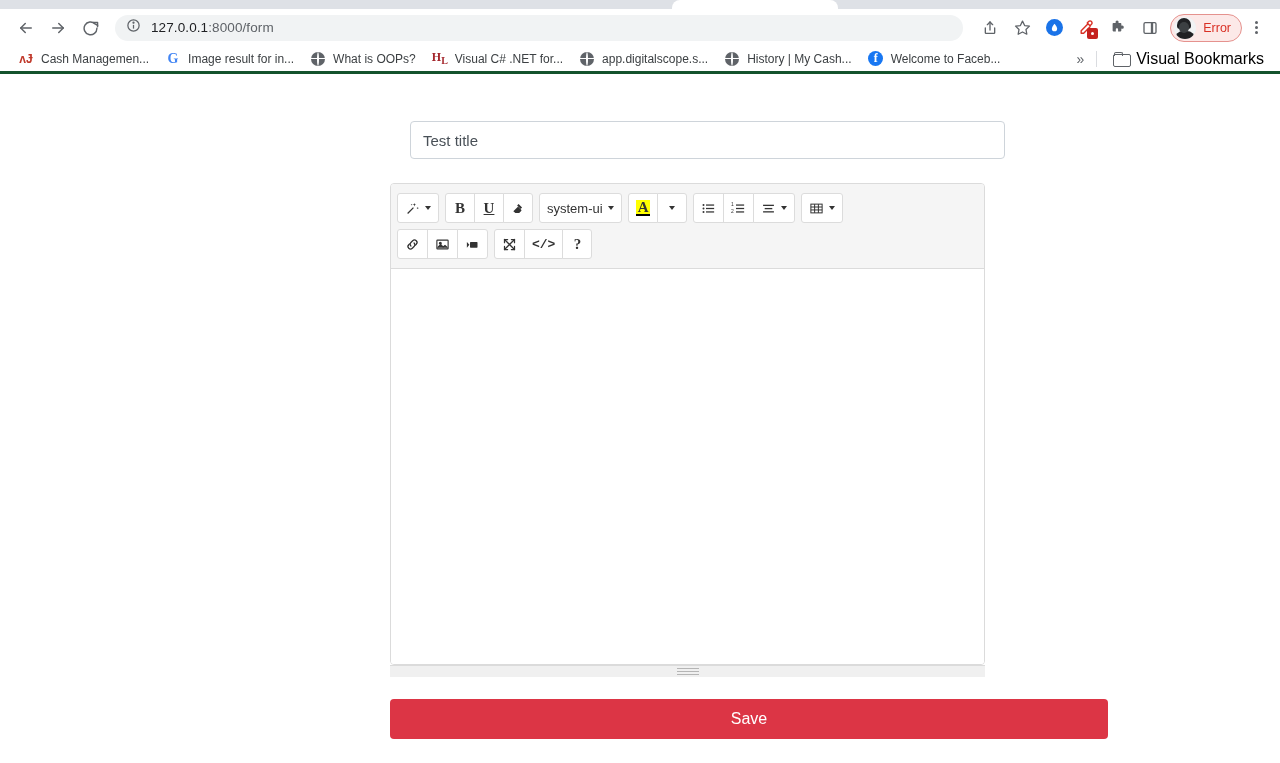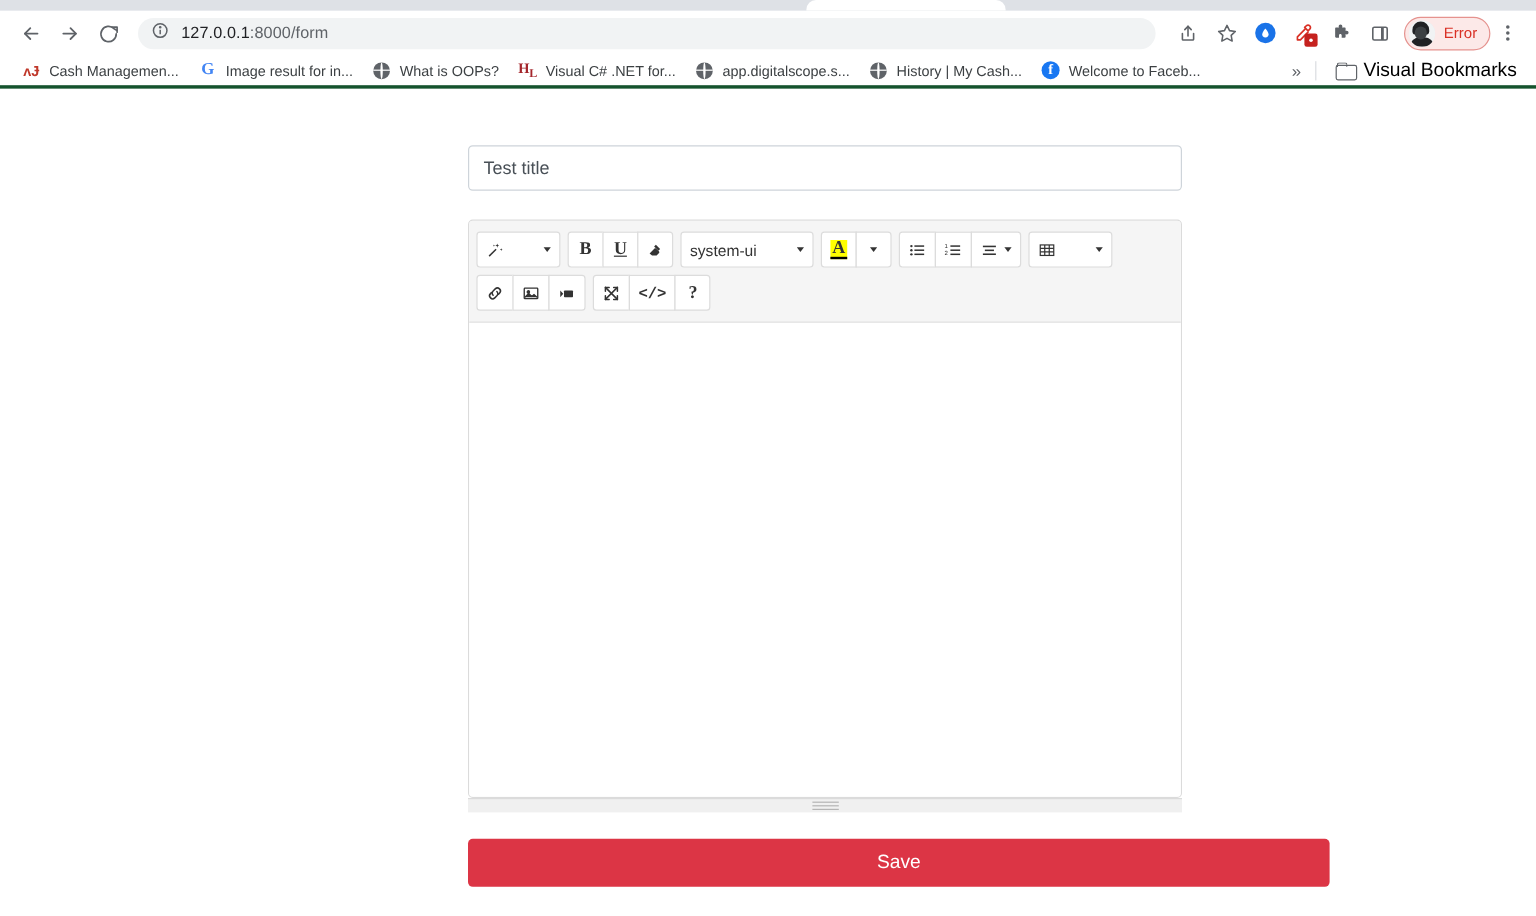--- a/index.html
+++ b/index.html
@@ -177,20 +177,21 @@
     width: 595px;
     height: 38px;
     padding: 8px 12px;
     font-size: 15px;
     font-family: "Liberation Sans", sans-serif;
     color: #495057;
     background: #ffffff;
     border: 1px solid #ced4da;
     border-radius: 4px;
     outline: none;
+    margin-left: 20px;
   }
 
   .note-editor {
     margin-top: 24px;
     width: 595px;
     border: 1px solid #dbdbdb;
     border-radius: 4px;
     background: #fff;
     overflow: hidden;
   }
@@ -214,21 +215,21 @@
     display: flex;
     align-items: center;
     justify-content: center;
     padding: 0 7px;
     color: #333;
     font-size: 13px;
     line-height: 1;
   }
   .btn-group .nbtn:first-child { margin-left: 0; border-radius: 3px 0 0 3px; }
   .btn-group .nbtn:last-child { border-radius: 0 3px 3px 0; }
-  .btn-group .nbtn:only-child { border-radius: 3px; gap: 28px; }
+  .btn-group .nbtn:only-child { border-radius: 3px; }
   .caret {
     width: 0; height: 0;
     border-left: 3.5px solid transparent;
     border-right: 3.5px solid transparent;
     border-top: 4px solid #333;
     margin-left: 5px;
     display: inline-block;
   }
   .bold-b { font-family: "Liberation Serif", serif; font-weight: 700; font-size: 15px; }
   .und-u { font-family: "Liberation Serif", serif; font-weight: 700; font-size: 15px; text-decoration: underline; }

